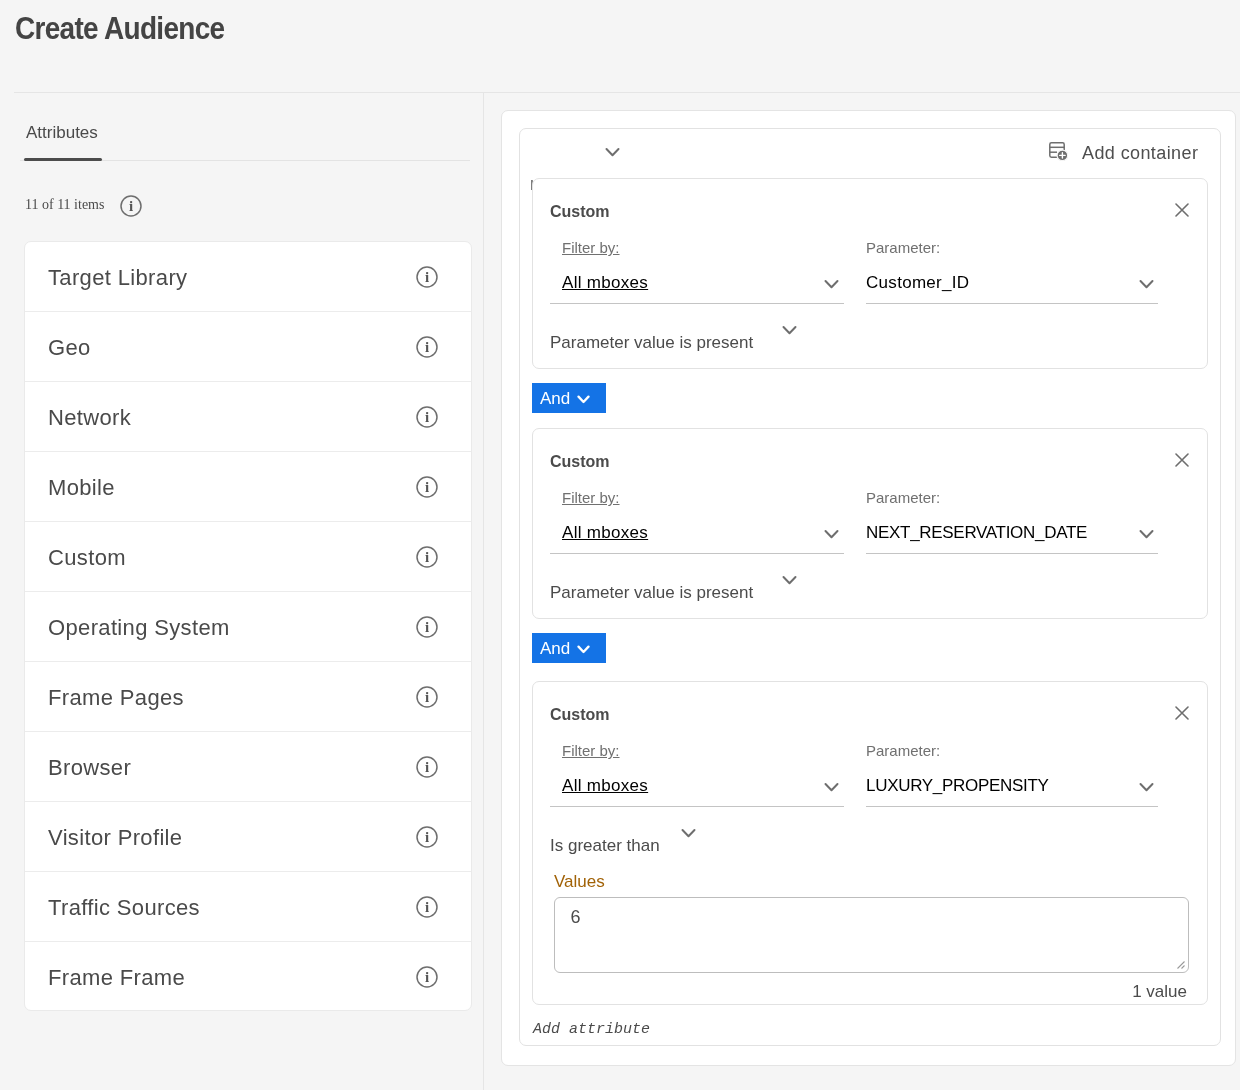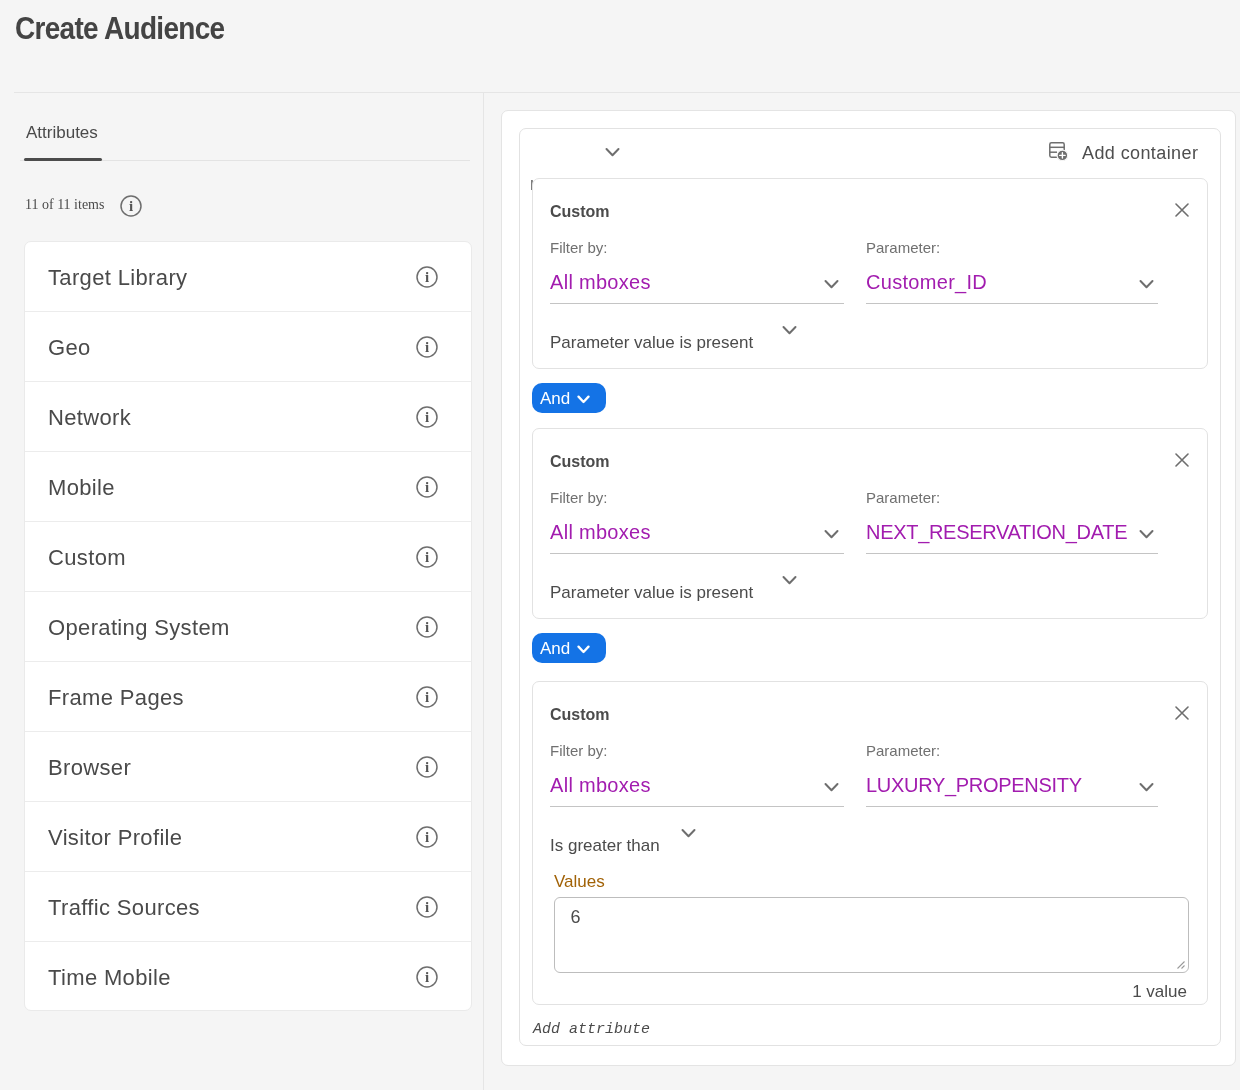--- a/index.html
+++ b/index.html
@@ -24,36 +24,36 @@
   .incchev { left:605px; top:146.5px; }
   .addcicon { left:1049px; top:142px; }
   .addctext { left:1082px; top:143.5px; font-size:18px; letter-spacing:0.4px; line-height:18px; color:#4e4e4e; }
   .card { position:absolute; left:532px; width:676px; background:#fff; border:1px solid #e2e2e2; border-radius:7px; }
   .c1 { top:178px; height:191px; }
   .c2 { top:428px; height:191px; }
   .c3 { top:681px; height:324px; }
   .ctitle { left:17px; top:24.5px; font-size:16px; font-weight:bold; line-height:16px; color:#4b4b4b; }
   .cx { left:641.5px; top:23.5px; }
   .lbl { top:61.3px; font-size:15px; line-height:15px; color:#707070; }
-  .l1 { left:17px; } .l2 { left:333px; }
-  .val { top:95px; font-size:20px; letter-spacing:0.3px; line-height:17px; color:#a21caf; }
+  .l1 { left:29px;text-decoration:underline; } .l2 { left:333px; }
+  .val { top:95px; font-size:17px; letter-spacing:0.3px; line-height:17px; color:#000000; }
   .caps { letter-spacing:-0.3px !important;text-align:right; }
   .vchev1 { left:291px; top:100px; }
   .vchev2 { left:606px; top:100px; }
   .rule { top:123.5px; height:1px; background:#c4c4c4; }
   .r1 { left:17px; width:294px; } .r2 { left:333px; width:292px; }
   .op { left:17px; top:155px; font-size:17px; line-height:17px; color:#4b4b4b; }
   .opchev12 { left:249px; top:146px; }
   .opchev3 { left:148px; top:146px; }
   .vlabel { left:21px; top:191px; font-size:17px; line-height:17px; color:#a16207; }
   .tarea { left:20.5px; top:215px; width:635px; height:76px; border:1px solid #bdbdbd; border-radius:6px; background:#fff; }
   .tsix { position:absolute; left:16px; top:9.5px; font-size:18px; line-height:18px; color:#4b4b4b; }
   .grip { position:absolute; right:2px; bottom:2px; }
   .onev { right:20px; top:301.4px; font-size:17px; line-height:17px; color:#4b4b4b; }
-  .andbtn { position:absolute; left:532px; width:74px; height:30px; background:#1473e6; border-radius:10px; color:#fff; display:flex; align-items:center; padding-left:8px; }
+  .andbtn { position:absolute; left:532px; width:74px; height:30px; background:#1473e6; border-radius:0; color:#fff; display:flex; align-items:center; padding-left:8px; }
   .a1 { top:383px; } .a2 { top:633px; }
   .andbtn b { font-size:17px; font-weight:normal; line-height:17px; }
   .andbtn svg { margin-left:7px; margin-top:2px; }
   .addattr { left:533px; top:1022px; font-size:15px; line-height:15px; font-style:italic; color:#4b4b4b;font-family:Liberation Mono, monospace; }
   .in { position:absolute; }
 </style>
 </head>
 <body>
 <div class="abs hdr">Create Audience</div>
 <div class="abs hline"></div>
@@ -131,21 +131,21 @@
       </svg>
     </div>
   <div class="row">
       <span>Traffic Sources</span>
       <svg width="22" height="22" viewBox="0 0 22 22">
         <circle cx="11" cy="11" r="10" fill="none" stroke="#6e6e6e" stroke-width="1.5"></circle>
         <text x="11" y="16.3" font-family="Liberation Serif" font-size="15" font-weight="bold" fill="#555" text-anchor="middle">i</text>
       </svg>
     </div>
   <div class="row">
-      <span>Time Mobile</span>
+      <span>Frame Frame</span>
       <svg width="22" height="22" viewBox="0 0 22 22">
         <circle cx="11" cy="11" r="10" fill="none" stroke="#6e6e6e" stroke-width="1.5"></circle>
         <text x="11" y="16.3" font-family="Liberation Serif" font-size="15" font-weight="bold" fill="#555" text-anchor="middle">i</text>
       </svg>
     </div>
 </div>
 <div class="abs panel"></div>
 <div class="abs container"></div>
 <div class="abs inctext">Include</div>
 <svg class="abs incchev" width="15" height="10" viewBox="0 0 15 10">

